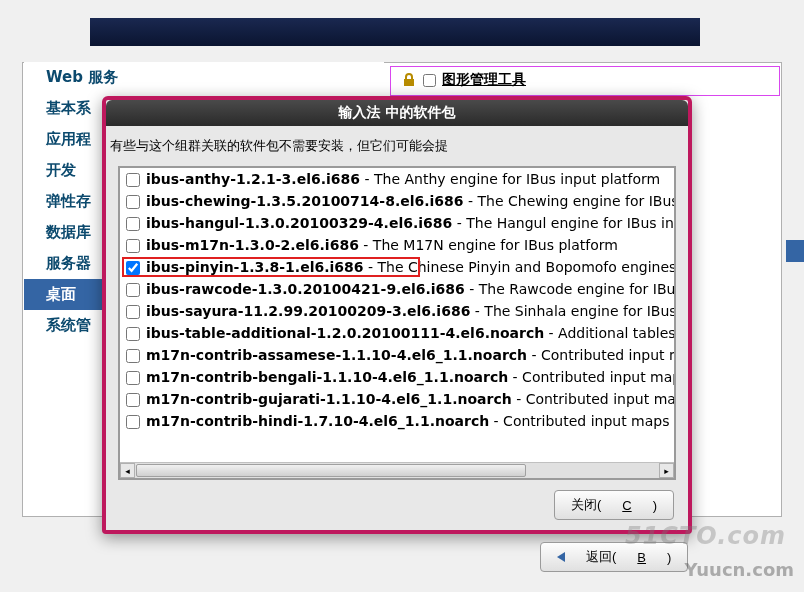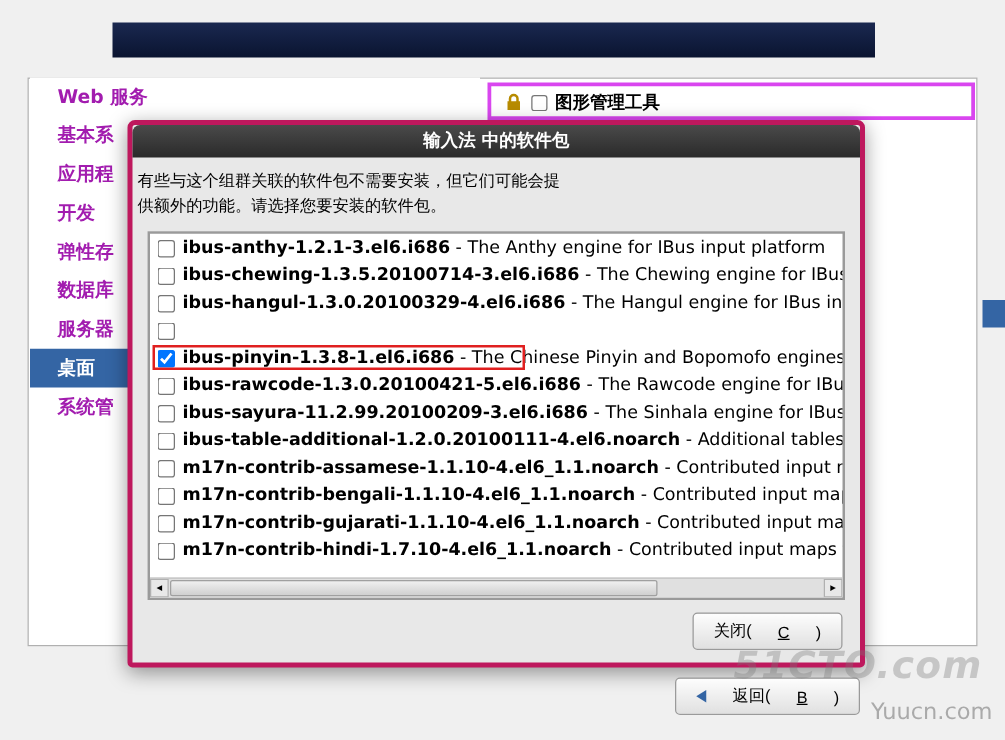--- a/index.html
+++ b/index.html
@@ -28,21 +28,22 @@
       border: 1px solid #b0b0b0;
       background: #fff;
     }
     .right-panel-frag {
       position: absolute;
       top: 66px;
       left: 390px;
       width: 390px;
       height: 30px;
       background: #fff;
-      border: 3px solid #d946ef;
+      border: 1px solid #d946ef;
+      text-decoration: underline;
     }
     .right-panel-item {
       display: flex;
       align-items: center;
       padding: 4px 10px;
       gap: 6px;
       font-size: 14px;
       font-weight: bold;
     }
     .lock-icon {
@@ -55,21 +56,21 @@
       position: absolute;
       top: 62px;
       left: 24px;
       width: 360px;
       background: #fff;
     }
     .sidebar-item {
       padding: 6px 22px;
       font-size: 15px;
       font-weight: bold;
-      color: #a21caf;
+      color: #0c4a6e;
       cursor: default;
       white-space: nowrap;
       overflow: hidden;
     }
     .sidebar-item.selected {
       background: #3465a4;
       color: #fff;
     }
     .dialog-overlay {
       position: absolute;
@@ -199,33 +200,33 @@
       display: inline-block;
       width: 0; height: 0;
       border-top: 5px solid transparent;
       border-bottom: 5px solid transparent;
       border-right: 8px solid #3465a4;
     }
     .watermark1 {
       position: absolute;
       right: 18px;
       bottom: 42px;
-      font-size: 30px;
+      font-size: 24px;
       color: rgba(120,120,120,0.35);
       font-style: italic;
       font-weight: bold;
       letter-spacing: 1px;
     }
     .watermark2 {
       position: absolute;
       right: 10px;
       bottom: 12px;
       font-size: 18px;
       color: rgba(100,100,100,0.5);
-      font-weight: normal;
+      font-weight: bold;
     }
     .blue-bar-right {
       position: absolute;
       top: 240px;
       right: 0;
       width: 18px;
       height: 22px;
       background: #3465a4;
     }
   </style>
@@ -258,47 +259,47 @@
   <div class="sidebar-item">数据库</div>
   <div class="sidebar-item">服务器</div>
   <div class="sidebar-item selected">桌面</div>
   <div class="sidebar-item">系统管</div>
 </div>
 
 <div class="dialog-overlay">
   <div class="dialog-title">输入法 中的软件包</div>
   <div class="dialog-desc">
     <div>有些与这个组群关联的软件包不需要安装，但它们可能会提</div>
-    <div>供额外的功能。请选择您要安装的软件包。</div>
   </div>
   <div class="pkg-list-container">
     <div class="pkg-list" id="pkg-list">
         <div class="pkg-item">
           <input type="checkbox" style="">
           <span><span class="pkg-name">ibus-anthy-1.2.1-3.el6.i686</span><span class="pkg-desc"> - The Anthy engine for IBus input platform</span></span>
         </div>
         <div class="pkg-item">
           <input type="checkbox" style="">
-          <span><span class="pkg-name">ibus-chewing-1.3.5.20100714-3.el6.i686</span><span class="pkg-desc"> - The Chewing engine for IBus inpu</span></span>
+          <span><span class="pkg-name">ibus-chewing-1.3.5.20100714-8.el6.i686</span><span class="pkg-desc"> - The Chewing engine for IBus inpu</span></span>
         </div>
         <div class="pkg-item">
           <input type="checkbox" style="">
           <span><span class="pkg-name">ibus-hangul-1.3.0.20100329-4.el6.i686</span><span class="pkg-desc"> - The Hangul engine for IBus input p</span></span>
         </div>
         <div class="pkg-item">
           <input type="checkbox" style="">
+          <span><span class="pkg-name">ibus-m17n-1.3.0-2.el6.i686</span><span class="pkg-desc"> - The M17N engine for IBus platform</span></span>
         </div>
         <div class="pkg-item highlighted-item">
           <input type="checkbox" checked="" style="">
           <span><span class="pkg-name">ibus-pinyin-1.3.8-1.el6.i686</span><span class="pkg-desc"> - The Chinese Pinyin and Bopomofo engines for I</span></span>
           <div class="highlight-box"></div>
         </div>
         <div class="pkg-item">
           <input type="checkbox" style="">
-          <span><span class="pkg-name">ibus-rawcode-1.3.0.20100421-5.el6.i686</span><span class="pkg-desc"> - The Rawcode engine for IBus inp</span></span>
+          <span><span class="pkg-name">ibus-rawcode-1.3.0.20100421-9.el6.i686</span><span class="pkg-desc"> - The Rawcode engine for IBus inp</span></span>
         </div>
         <div class="pkg-item">
           <input type="checkbox" style="">
           <span><span class="pkg-name">ibus-sayura-11.2.99.20100209-3.el6.i686</span><span class="pkg-desc"> - The Sinhala engine for IBus input</span></span>
         </div>
         <div class="pkg-item">
           <input type="checkbox" style="">
           <span><span class="pkg-name">ibus-table-additional-1.2.0.20100111-4.el6.noarch</span><span class="pkg-desc"> - Additional tables for</span></span>
         </div>
         <div class="pkg-item">

